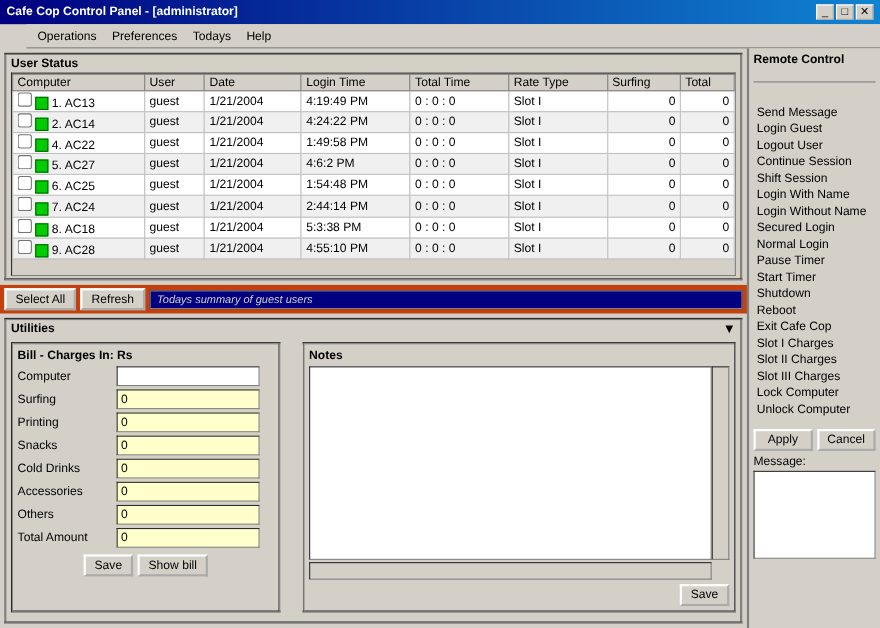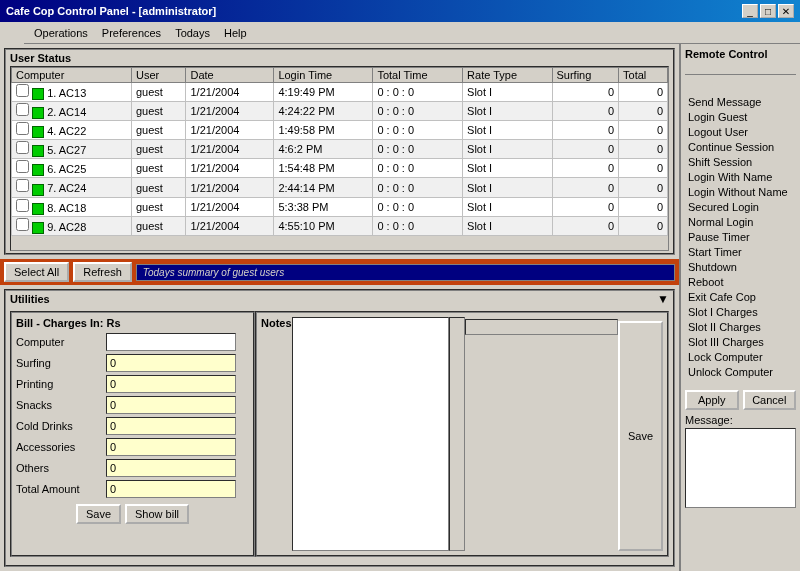--- a/index.html
+++ b/index.html
@@ -37,33 +37,33 @@
 
     
     .action-bar { display: flex; align-items: center; padding: 3px 4px; gap: 4px; background: #c2410c; }
     .btn { border: 2px outset #ffffff; background: #d4d0c8; padding: 2px 8px; cursor: pointer; font-size: 11px; }
     .summary-title { color: #d4d0c8; font-style: italic; font-size: 10px; }
     .summary-data { display: flex; gap: 20px; }
     .summary-highlight { color: #ffff00; font-weight: bold; }
 
     
     .utilities { background: #d4d0c8; border: 2px groove #808080; margin: 4px; flex: 1; }
-    .utilities-content { display: flex; padding: 4px; gap: 0; height: calc(100% - 20px); }
+    .utilities-content { display: flex; padding: 4px; gap: 20px; height: calc(100% - 20px); }
 
     
     .bill-section { border: 2px groove #808080; padding: 4px; width: 245px; flex-shrink: 0; }
     .bill-title { font-weight: bold; font-size: 11px; margin-bottom: 4px; }
     .bill-row { display: flex; align-items: center; margin-bottom: 3px; }
     .bill-label { width: 90px; font-size: 11px; }
     .bill-input { border: 1px inset #808080; background: #ffffcc; width: 130px; height: 18px; padding: 1px 3px; font-size: 11px; }
     .bill-input-white { background: white; }
     .bill-buttons { display: flex; gap: 4px; margin-top: 6px; justify-content: center; }
 
     
-    .notes-section { border: 2px groove #808080; flex: 1; padding: 4px; display: flex; flex-direction: row; }
+    .notes-section { border: 2px groove #808080; flex: 1; padding: 4px; display: flex; flex-direction: column; }
     .notes-title { font-weight: bold; font-size: 11px; margin-bottom: 4px; }
     .notes-content { display: flex; flex: 1; }
     .notes-textarea { flex: 1; border: 1px inset #808080; background: white; font-size: 11px; resize: none; }
     .notes-scrollbar { width: 16px; background: #d4d0c8; border: 1px inset #808080; }
     .notes-hscrollbar { height: 16px; background: #d4d0c8; border: 1px inset #808080; margin-top: 2px; }
     .notes-bottom { display: flex; justify-content: flex-end; margin-top: 4px; }
 
     
     .right-panel { width: 120px; flex-shrink: 0; background: #d4d0c8; border-left: 1px solid #808080; display: flex; flex-direction: column; padding: 4px; }
     .remote-title { font-weight: bold; font-size: 11px; margin-bottom: 20px; border-bottom: 1px solid #808080; padding-bottom: 14px; }

